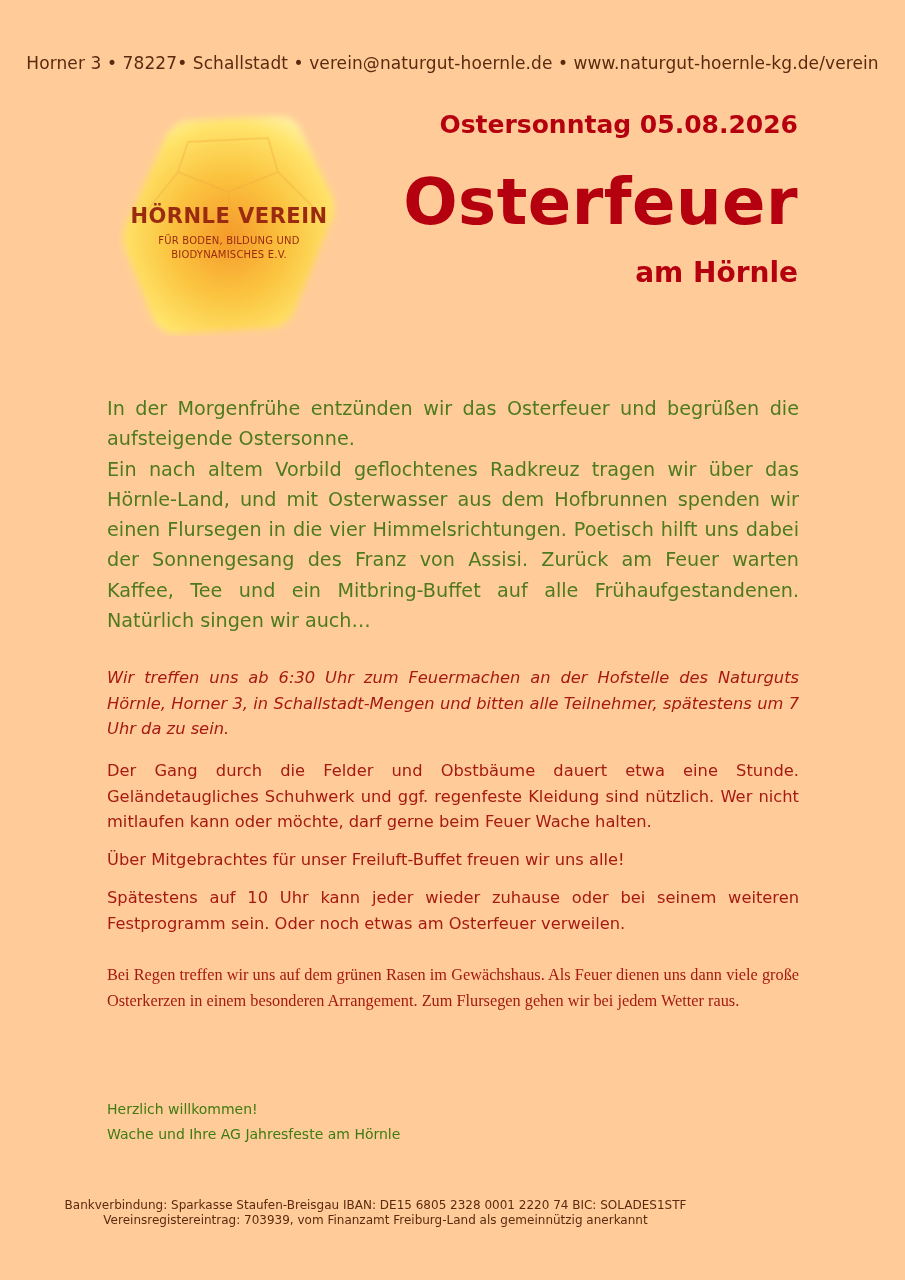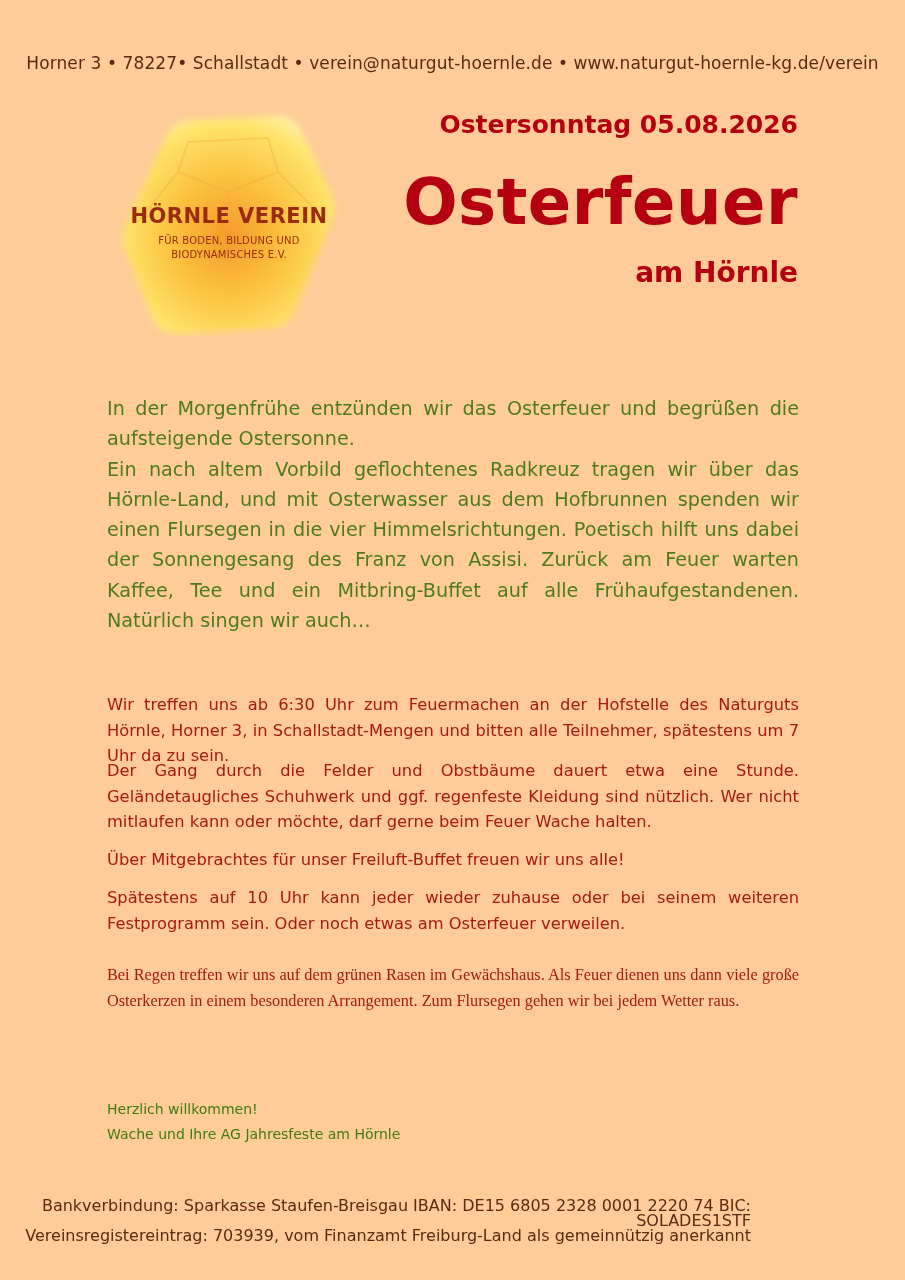--- a/index.html
+++ b/index.html
@@ -52,22 +52,22 @@
       position: absolute; left: 107px; width: 692px;
       font-size: 16.3px; line-height: 25.5px; color: #A51A12;
       text-align: justify;
     }
     .details p { margin: 0; }
     .greeting {
       position: absolute; left: 107px; top: 1097px;
       font-size: 14px; line-height: 25px; color: #3F7A10;
     }
     .footer {
-      position: absolute; top: 1198px; left: 0; width: 751px; text-align: right;
-      font-size: 16px; line-height: 15px; color: #5a2a10;
+      position: absolute; top: 1198px; left: 0; width: 751px; text-align: center;
+      font-size: 12px; line-height: 15px; color: #5a2a10;
     }
   </style>
 </head>
 <body>
 
 <div class="header-line">Horner 3 • 78227• Schallstadt • verein@naturgut-hoernle.de • www.naturgut-hoernle-kg.de/verein</div>
 
 <div class="logo">
   <svg width="222" height="224" viewBox="0 0 222 224">
     <defs>
@@ -93,21 +93,21 @@
 
 <div class="date-line">Ostersonntag 05.08.2026</div>
 <div class="title-main">Osterfeuer</div>
 <div class="title-sub">am Hörnle</div>
 
 <div class="intro">
   <p>In der Morgenfrühe entzünden wir das Osterfeuer und begrüßen die aufsteigende Ostersonne.</p>
   <p>Ein nach altem Vorbild geflochtenes Radkreuz tragen wir über das Hörnle-Land, und mit Osterwasser aus dem Hofbrunnen spenden wir einen Flursegen in die vier Himmelsrichtungen. Poetisch hilft uns dabei der Sonnengesang des Franz von Assisi. Zurück am Feuer warten Kaffee, Tee und ein Mitbring-Buffet auf alle Frühaufgestandenen. Natürlich singen wir auch…</p>
 </div>
 
-<div class="details" style="top:692px;">
+<div class="details" style="top:665px;font-style:italic;">
   <p>Wir treffen uns ab 6:30 Uhr zum Feuermachen an der Hofstelle des Naturguts Hörnle, Horner 3, in Schallstadt-Mengen und bitten alle Teilnehmer, spätestens um 7 Uhr da zu sein.</p>
 </div>
 <div class="details" style="top:758px;">
   <p>Der Gang durch die Felder und Obstbäume dauert etwa eine Stunde. Geländetaugliches Schuhwerk und ggf. regenfeste Kleidung sind nützlich. Wer nicht mitlaufen kann oder möchte, darf gerne beim Feuer Wache halten.</p>
 </div>
 <div class="details" style="top:847px;">
   <p>Über Mitgebrachtes für unser Freiluft-Buffet freuen wir uns alle!</p>
 </div>
 <div class="details" style="top:885px;">
   <p>Spätestens auf 10 Uhr kann jeder wieder zuhause oder bei seinem weiteren Festprogramm sein. Oder noch etwas am Osterfeuer verweilen.</p>

